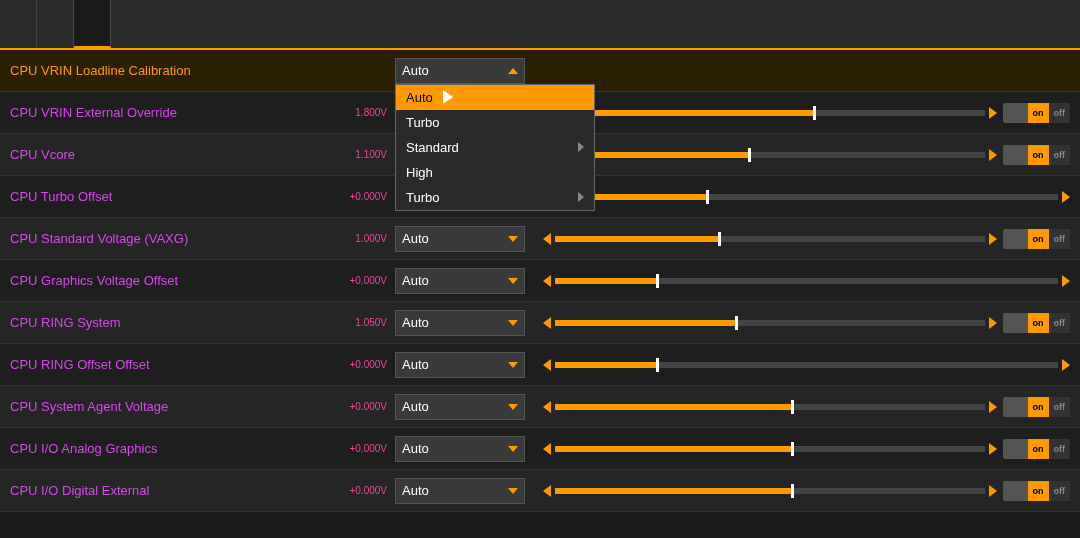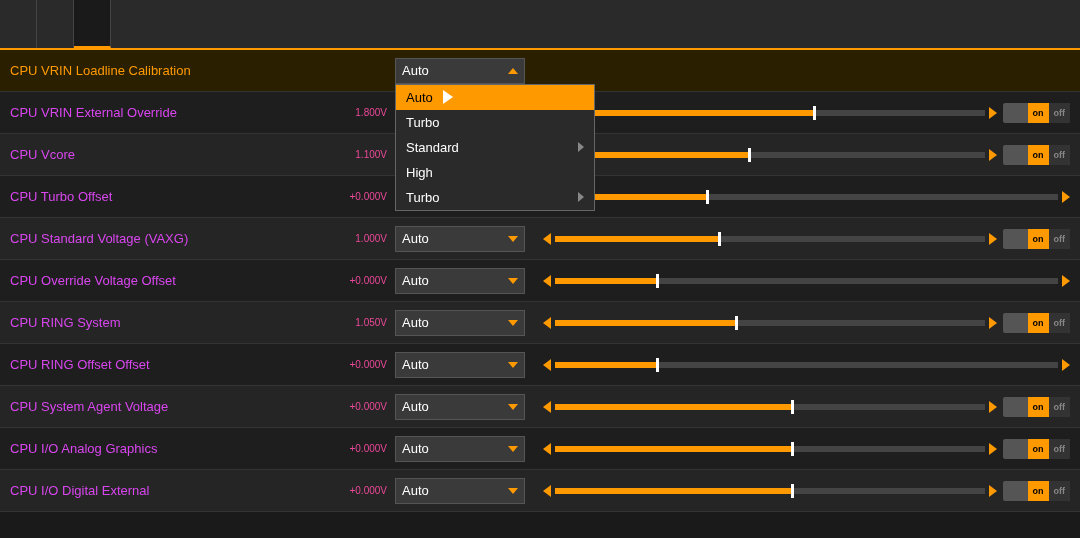--- a/index.html
+++ b/index.html
@@ -379,21 +379,21 @@
             <div class="slider-thumb" style="left: 38%;"></div>
           </div>
           <span class="slider-arrow slider-arrow-right"></span>
         </div>
         <div class="toggle">
           <span class="toggle-on">on</span>
           <span class="toggle-off">off</span>
         </div>
       </div>
       <div class="row">
-        <span class="row-label">CPU Override Voltage Offset</span>
+        <span class="row-label">CPU Graphics Voltage Offset</span>
         <span class="row-value">+0.000V</span>
         <div class="dropdown-container" style="position: relative;">
           <div class="dropdown-btn">
             <span>Auto</span>
             <span class="dropdown-arrow"></span>
           </div>
         </div>
         <div class="slider-container">
           <span class="slider-arrow slider-arrow-left"></span>
           <div class="slider-track">

